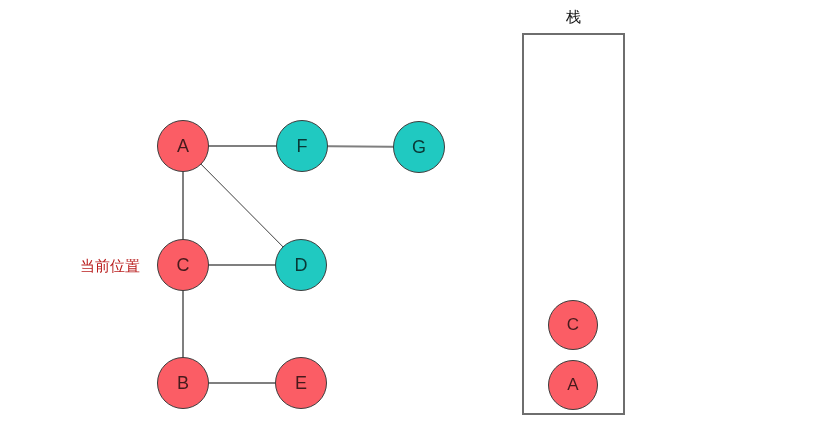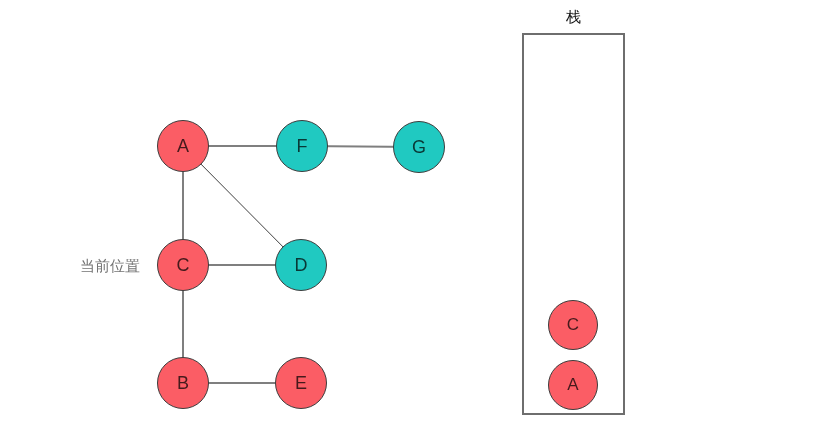--- a/index.html
+++ b/index.html
@@ -37,21 +37,21 @@
   }
   .node.red  { background: #fb5d65; }
   .node.teal { background: #20c9c1; }
   .node.small {
     width: 50px;
     height: 50px;
     font-size: 17px;
   }
   .text-label {
     position: absolute;
-    color: #737373;
+    color: #b91c1c;
     font-size: 15px;
     white-space: nowrap;
   }
   .stack-box {
     position: absolute;
     left: 522px;
     top: 33px;
     width: 103px;
     height: 382px;
     border: 2px solid #6e6e6e;

